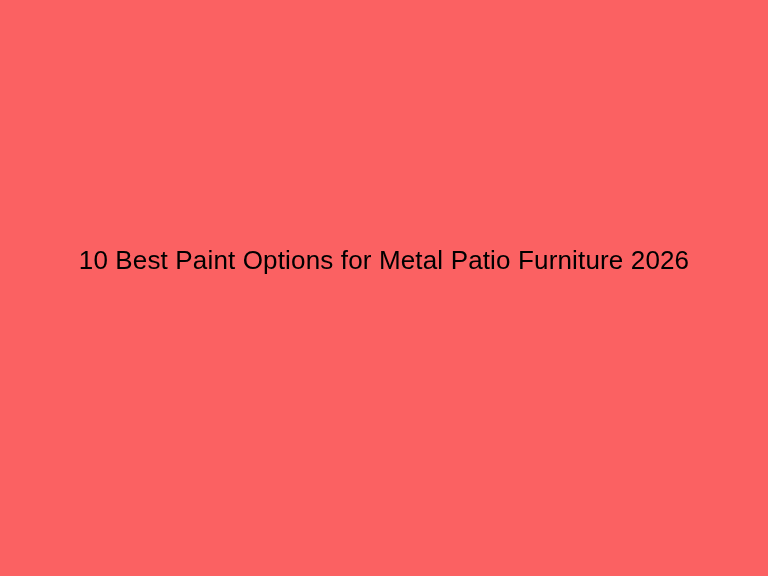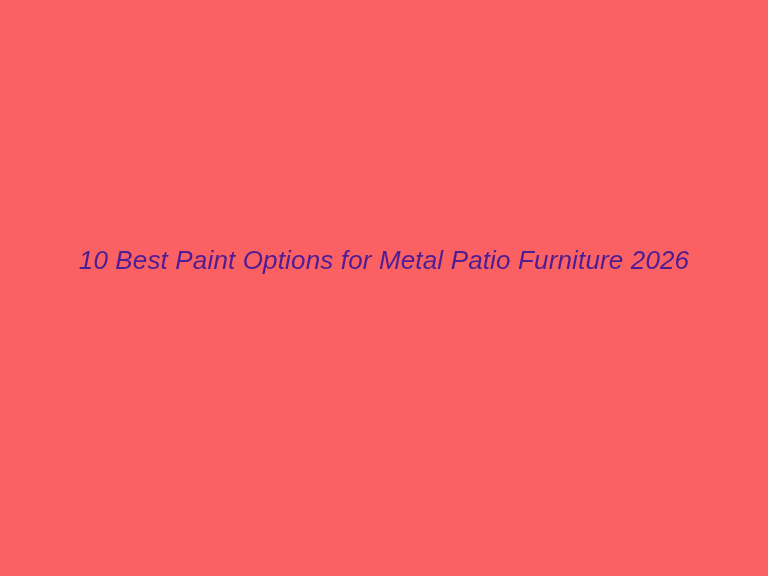--- a/index.html
+++ b/index.html
@@ -52,17 +52,17 @@
     word-break: normal;
   }
 </style>
 </head>
 <body>
 
 <div class="card-canvas" style="background-color: rgb(251, 97, 98);">
 
   <div class="title-block">
 
-    <h1 class="card-title" style="color: #4c1d95; font-style: italic;">10 Best Paint Options for Metal Patio Furniture 2026</h1>
+    <h1 class="card-title" style="color: #000000;">10 Best Paint Options for Metal Patio Furniture 2026</h1>
 
   </div>
 
 </div>
 
 </body></html>

